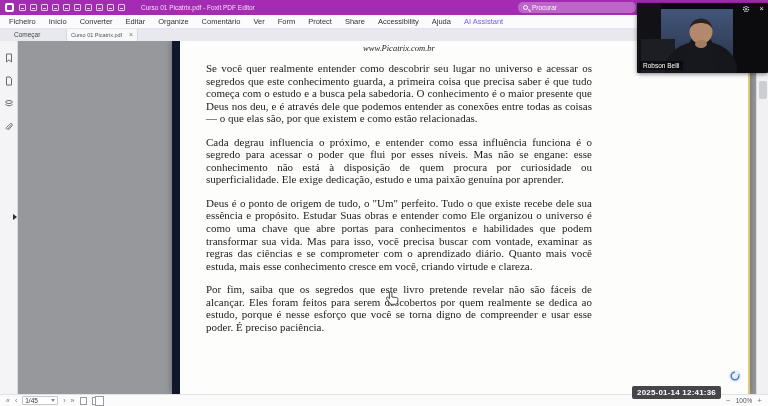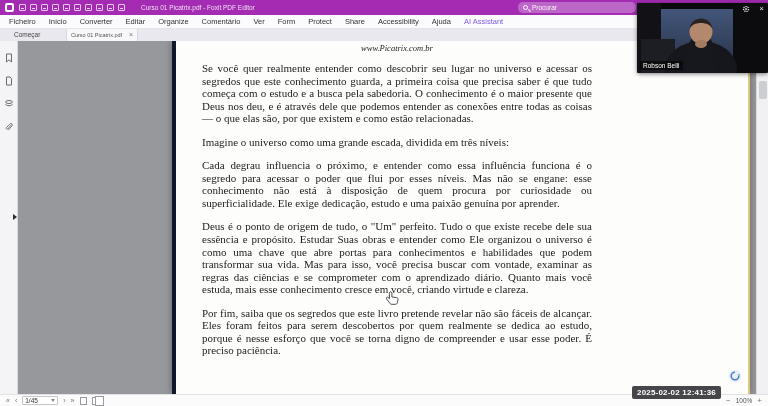--- a/index.html
+++ b/index.html
@@ -52,21 +52,21 @@
   .left-rail{position:absolute;left:0;top:0;width:18px;height:353px;background:#f4f4f6;
     border-right:1px solid #d9d8de;display:flex;flex-direction:column;align-items:center;
     padding-top:12px;gap:13px;}
   .rail-icon{width:10px;height:10px;color:#6b6b70;flex:0 0 auto;}
   .rail-icon svg{display:block;}
   .rail-handle{position:absolute;left:13px;top:173px;width:0;height:0;
     border-top:3px solid transparent;border-bottom:3px solid transparent;
     border-left:4px solid #2c2c2e;}
 
   .page{position:absolute;left:172px;top:0;width:578px;height:353px;background:#fdfdfc;
-    border-left:4px solid #0f172a;border-right:2px solid #dcc878;
+    border-left:8px solid #0f172a;border-right:2px solid #dcc878;
     box-shadow:0 0 7px rgba(0,0,0,.35);
     padding:0 156px 0 26px;overflow:hidden;
     font-family:"Liberation Serif","DejaVu Serif",serif;color:#1c1c1c;}
   .site-line{margin-top:2px;text-align:center;font-style:italic;font-size:8.5px;color:#222;}
   .doc-h1{margin-top:8px;font-size:15px;line-height:1.16;font-weight:700;color:#101010;
     letter-spacing:-.1px;}
   .doc-p{margin-top:9px;font-size:11px;line-height:12.55px;text-align:justify;}
   .doc-ol{margin:3px 0 0 0;padding-left:34px;font-size:9.3px;line-height:12.55px;}
   .doc-ol li{padding-left:2px;}
 
@@ -182,21 +182,20 @@
         <svg width="10" height="10" viewBox="0 0 10 10">
             <path d="M7.5 2.5 3.8 6.9c-.8.9-2.2-.2-1.4-1.2L6 1.8c.5-.6 1.6-.5 2 .2.5.7.3 1.4-.2 2L4.4 8" fill="none" stroke="currentColor" stroke-width=".9"></path>
           </svg>
       </span>
     </div>
     <div class="rail-handle"></div>
 
     <div class="page">
       <div class="site-line">www.Picatrix.com.br</div>
       <p class="doc-p">Se você quer realmente entender como descobrir seu lugar no universo e acessar os segredos que este conhecimento guarda, a primeira coisa que precisa saber é que tudo começa com o estudo e a busca pela sabedoria. O conhecimento é o maior presente que Deus nos deu, e é através dele que podemos entender as conexões entre todas as coisas — o que elas são, por que existem e como estão relacionadas.</p>
-      <p class="doc-p">Imagine o universo como uma grande escada, dividida em três níveis:</p>
       <p class="doc-p">Cada degrau influencia o próximo, e entender como essa influência funciona é o segredo para acessar o poder que flui por esses níveis. Mas não se engane: esse conhecimento não está à disposição de quem procura por curiosidade ou superficialidade. Ele exige dedicação, estudo e uma paixão genuína por aprender.</p>
       <p class="doc-p">Deus é o ponto de origem de tudo, o "Um" perfeito. Tudo o que existe recebe dele sua essência e propósito. Estudar Suas obras e entender como Ele organizou o universo é como uma chave que abre portas para conhecimentos e habilidades que podem transformar sua vida. Mas para isso, você precisa buscar com vontade, examinar as regras das ciências e se comprometer com o aprendizado diário. Quanto mais você estuda, mais esse conhecimento cresce em você, criando virtude e clareza.</p>
       <p class="doc-p">Por fim, saiba que os segredos que este livro pretende revelar não são fáceis de alcançar. Eles foram feitos para serem descobertos por quem realmente se dedica ao estudo, porque é nesse esforço que você se torna digno de compreender e usar esse poder. É preciso paciência.</p>
     </div>
 
     <div class="scrollbar">
       <div class="scroll-thumb"></div>
     </div>
   </div>
 
@@ -250,21 +249,21 @@
     <span class="cam-close">×</span>
   </div>
 
   <span class="sync-bubble">
     <svg width="14" height="14" viewBox="0 0 14 14">
         <circle cx="7" cy="7" r="6.3" fill="#eceef1"></circle>
         <path d="M7 3.2a3.8 3.8 0 1 0 3.8 3.8" fill="none" stroke="#3f7fd6" stroke-width="1.5"></path>
         <path d="M10.8 7 9.3 5.4h3z" fill="#3f7fd6"></path>
       </svg>
   </span>
-  <div class="timestamp">2025-02-02 12:41:36</div>
+  <div class="timestamp">2025-01-14 12:41:36</div>
 
   <span class="hand-cursor">
     <svg width="13" height="15" viewBox="0 0 13 15">
       <path d="M4.6.8c-.7 0-1.2.6-1.2 1.3v5.6L2.2 6.5c-.5-.5-1.2-.5-1.6 0-.4.4-.3 1 .1 1.5l3.5 4.6c.3.4.8.7 1.3.7h4c.9 0 1.6-.6 1.8-1.5l.7-3.3c.2-.9-.4-1.7-1.3-1.9L5.9 6V2.1C5.9 1.4 5.3.8 4.6.8z" fill="#ffffff" stroke="#222" stroke-width=".8"></path>
     </svg>
   </span>
 
 </div>
 
 </body></html>

